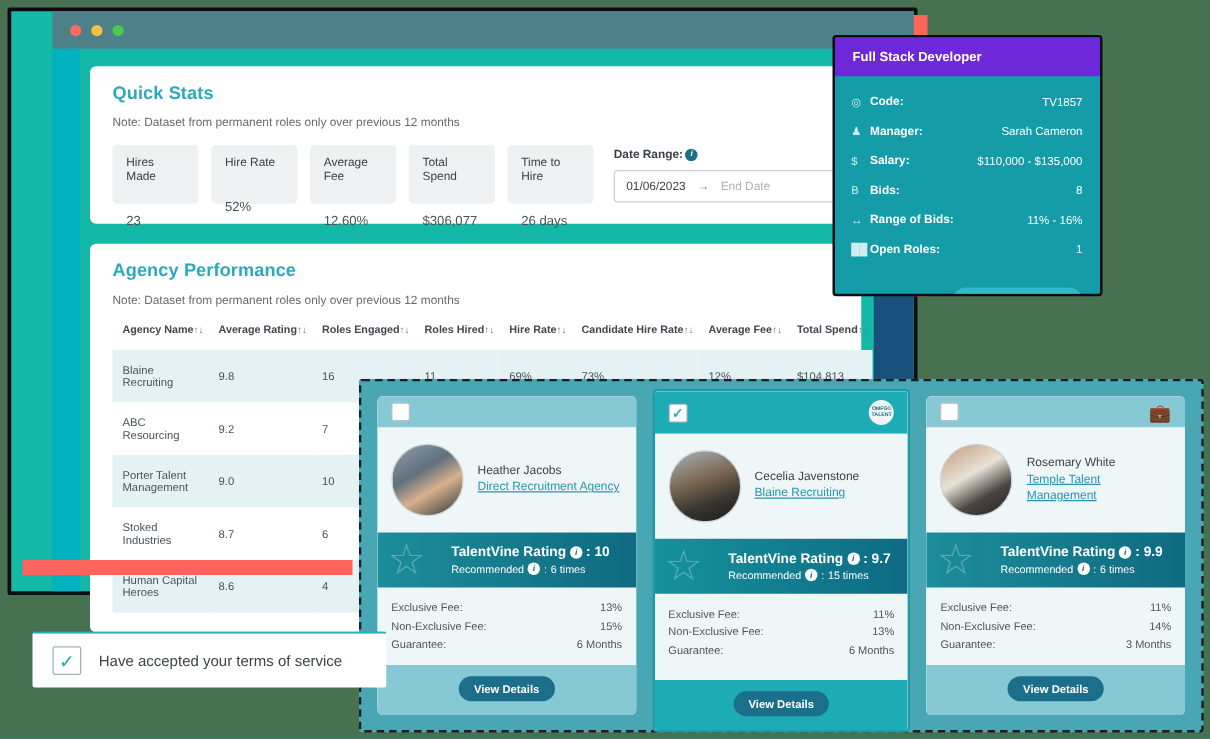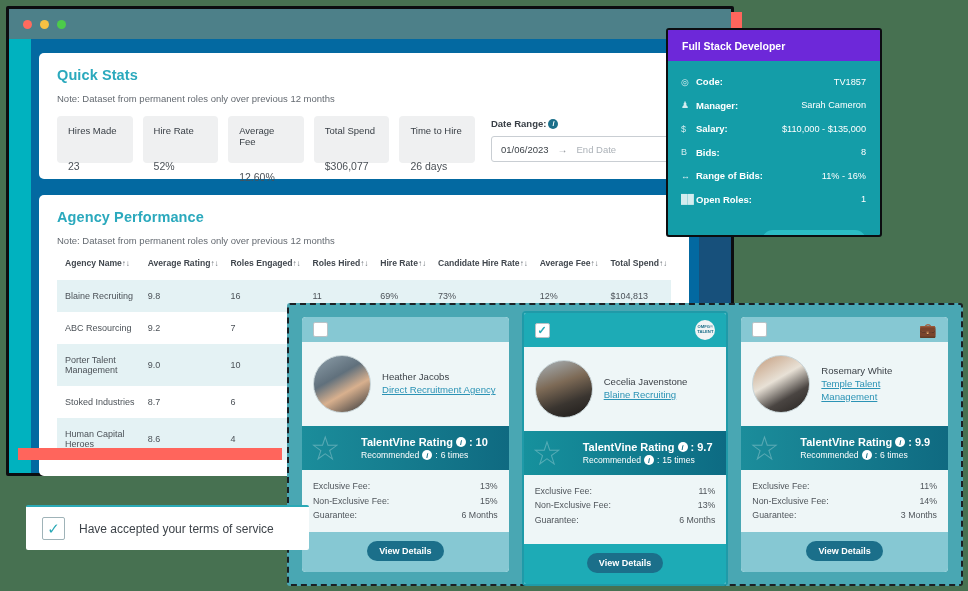--- a/index.html
+++ b/index.html
@@ -8,23 +8,24 @@
     background: #477151;
     font-family: "Liberation Sans", sans-serif;
     overflow: hidden;
     position: relative;
   }
 
   
   .main-window {
     position: absolute; left: 6px; top: 6px;
     width: 728px; height: 470px;
-    background: #0369a1;
+    background: #14b8a6;
     border: 3px solid #0c0d10;
     border-radius: 2px;
+    padding-left: 33px;
   }
   .titlebar {
     height: 30px; background: #4d8089;
     display: flex; align-items: center; padding-left: 14px; gap: 8px;
   }
   .dot { width: 9px; height: 9px; border-radius: 50%; }
   .dot.red { background: #ff6b5e; }
   .dot.yellow { background: #f6c143; }
   .dot.green { background: #4ccb4a; }
 

